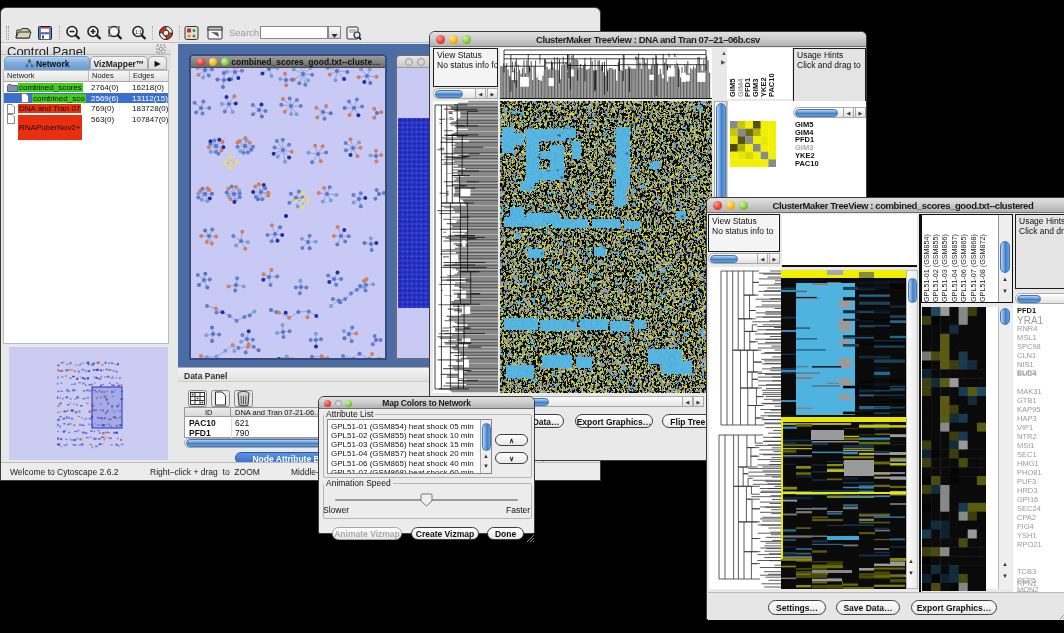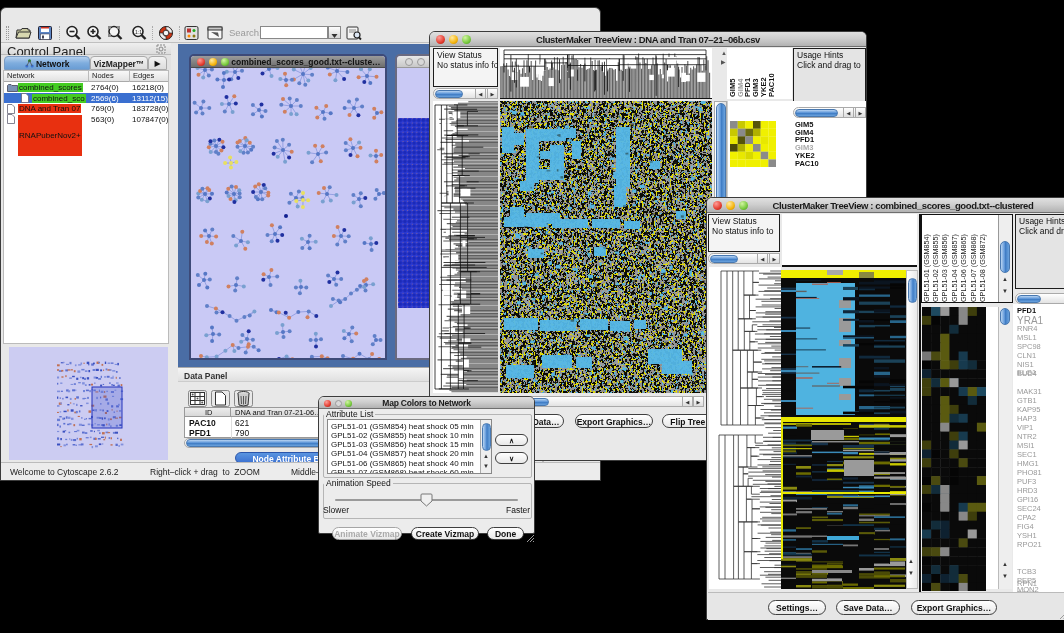--- a/index.html
+++ b/index.html
@@ -135,21 +135,21 @@
           <path d="M0.5 9.5 V0.5 H5 L7.5 3 V9.5 Z" fill="#fff" stroke="#667" stroke-width="0.8"></path>
         </svg>
 <span class="abs" style="left:14px;top:1px;background:#e83010;color:#111;padding:0 1px;white-space:nowrap;">DNA and Tran 07</span>
 <span class="abs" style="left:87px;top:1px;color:#111;">769(0)</span>
 <span class="abs" style="left:128px;top:1px;color:#111;">183728(0)</span>
 </div>
 <div class="abs" style="left:0;top:42.800000000000004px;width:100%;height:10.6px;font-size:8px;">
 <svg class="abs" style="left:3px;top:0.5px;" width="8" height="10" viewBox="0 0 8 10">
           <path d="M0.5 9.5 V0.5 H5 L7.5 3 V9.5 Z" fill="#fff" stroke="#667" stroke-width="0.8"></path>
         </svg>
-<span class="abs" style="left:14px;top:1px;background:#e83010;color:#111;padding:16px 1px;white-space:nowrap;">RNAPuberNov2+</span>
+<span class="abs" style="left:14px;top:1px;background:#e83010;color:#111;padding:8px 1px;white-space:nowrap;">RNAPuberNov2+</span>
 <span class="abs" style="left:87px;top:1px;color:#111;">563(0)</span>
 <span class="abs" style="left:128px;top:1px;color:#111;">107847(0)</span>
 </div>
 </div>
 <div class="abs" style="left:2px;top:335px;width:166px;height:119px;background:#e8e8e8;border-top:1px solid #bbb;">
 <div class="abs" style="left:6px;top:3px;width:159px;height:113px;background:#ccccf2;"><svg width="159" height="113" viewBox="0 0 159 113">
           <rect x="48.0" y="17.3" width="2.7" height="2.0" fill="#c07055"></rect>
           <rect x="51.8" y="15.2" width="2.7" height="1.1" fill="#3a50c0"></rect>
           <rect x="53.7" y="14.8" width="1.8" height="1.3" fill="#8090dd"></rect>
           <rect x="57.0" y="16.8" width="3.0" height="1.2" fill="#8090dd"></rect>

